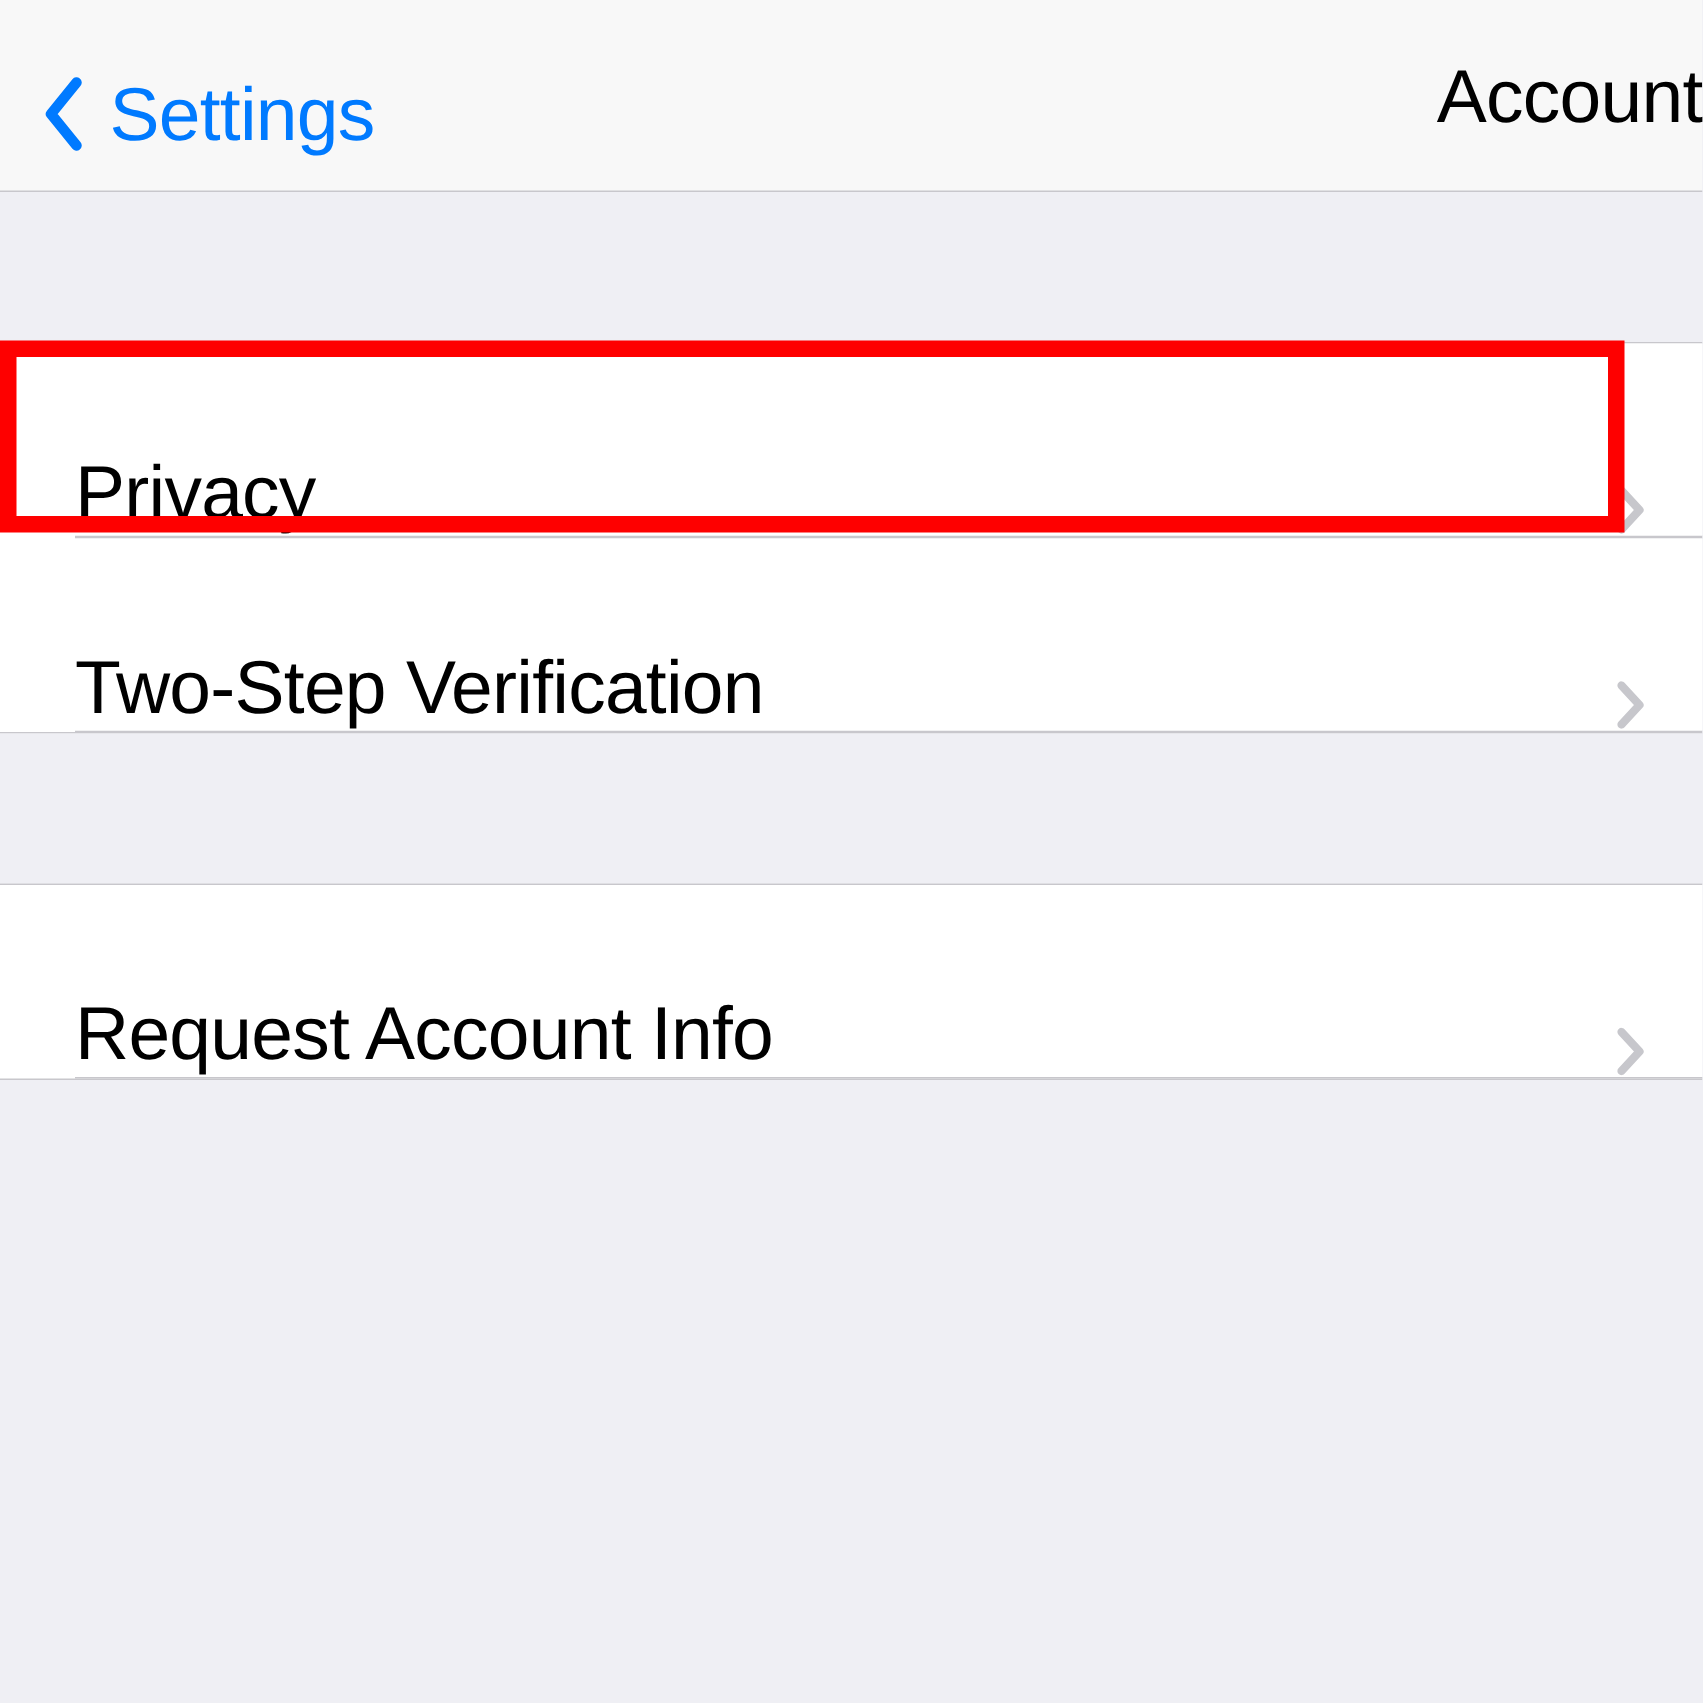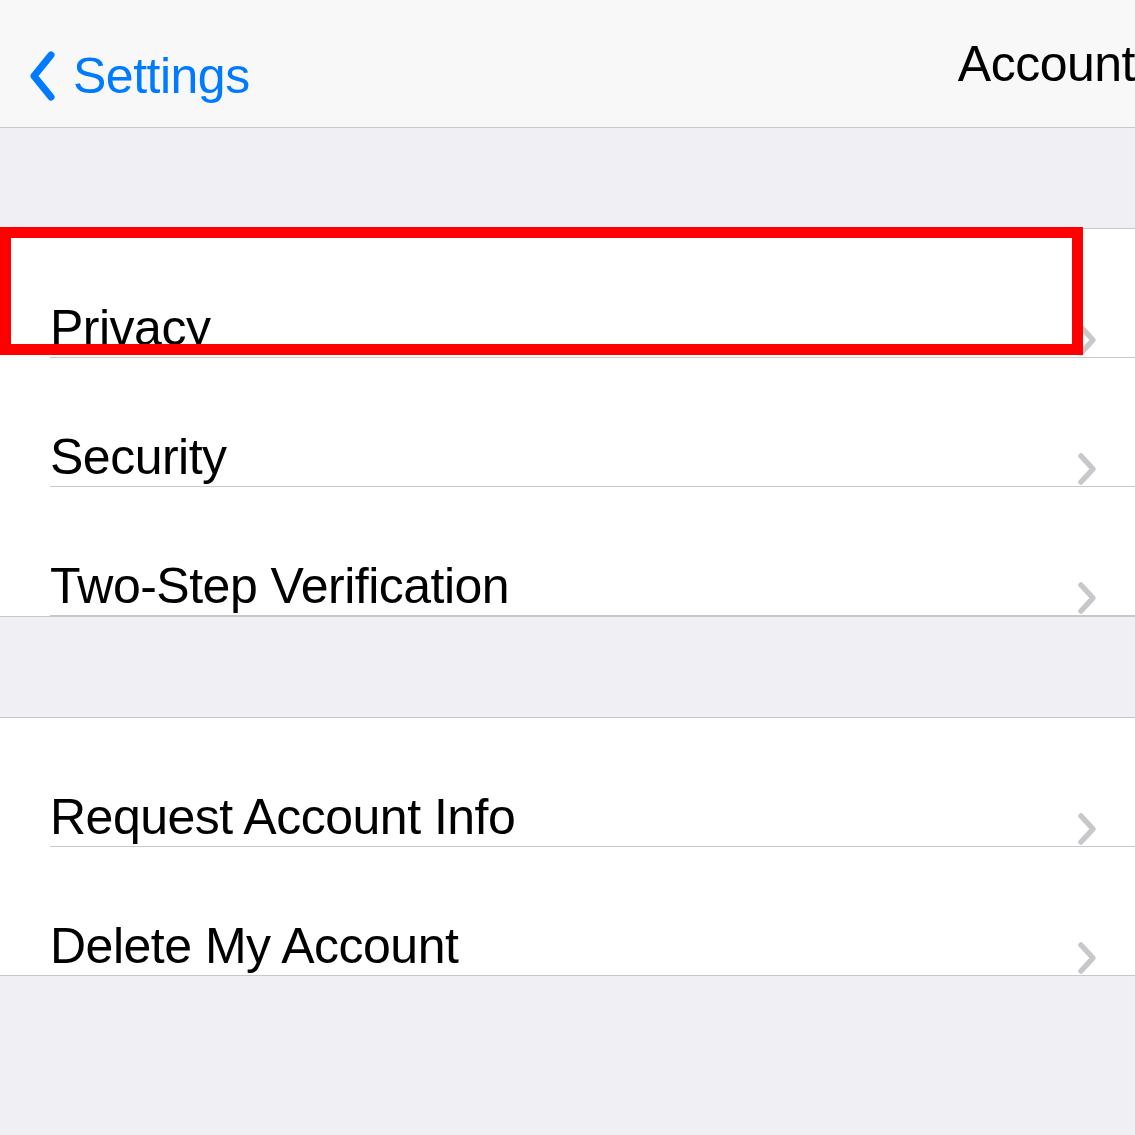--- a/index.html
+++ b/index.html
@@ -127,47 +127,35 @@
 <div class="spacer"></div>
 
 <div class="group">
   <div class="row">
     <span class="row-label">Privacy</span>
     <svg class="chevron" viewBox="0 0 20 34">
       <polyline points="4,4 16,17 4,30"></polyline>
     </svg>
   </div>
   <div class="sep"></div>
-  <div class="row">
-    <span class="row-label">Security</span>
-    <svg class="chevron" viewBox="0 0 20 34">
-      <polyline points="4,4 16,17 4,30"></polyline>
-    </svg>
-  </div>
   <div class="sep"></div>
   <div class="row">
     <span class="row-label">Two-Step Verification</span>
     <svg class="chevron" viewBox="0 0 20 34">
       <polyline points="4,4 16,17 4,30"></polyline>
     </svg>
   </div>
   <div class="sep"></div>
 </div>
 
 <div class="spacer"></div>
 
 <div class="group">
   <div class="row">
     <span class="row-label">Request Account Info</span>
     <svg class="chevron" viewBox="0 0 20 34">
       <polyline points="4,4 16,17 4,30"></polyline>
     </svg>
   </div>
   <div class="sep"></div>
-  <div class="row">
-    <span class="row-label">Delete My Account</span>
-    <svg class="chevron" viewBox="0 0 20 34">
-      <polyline points="4,4 16,17 4,30"></polyline>
-    </svg>
-  </div>
 </div>
 
 <div class="highlight-box"></div>
 
 </body></html>

